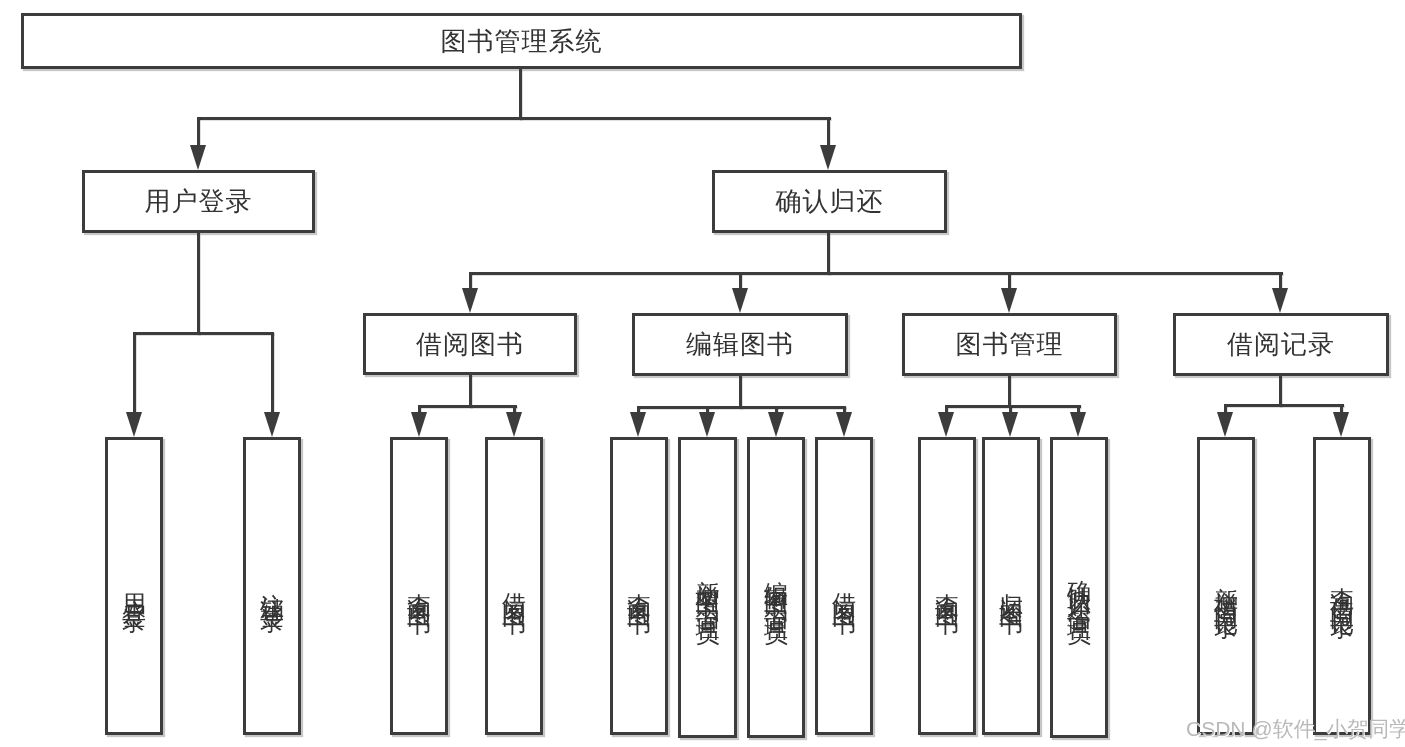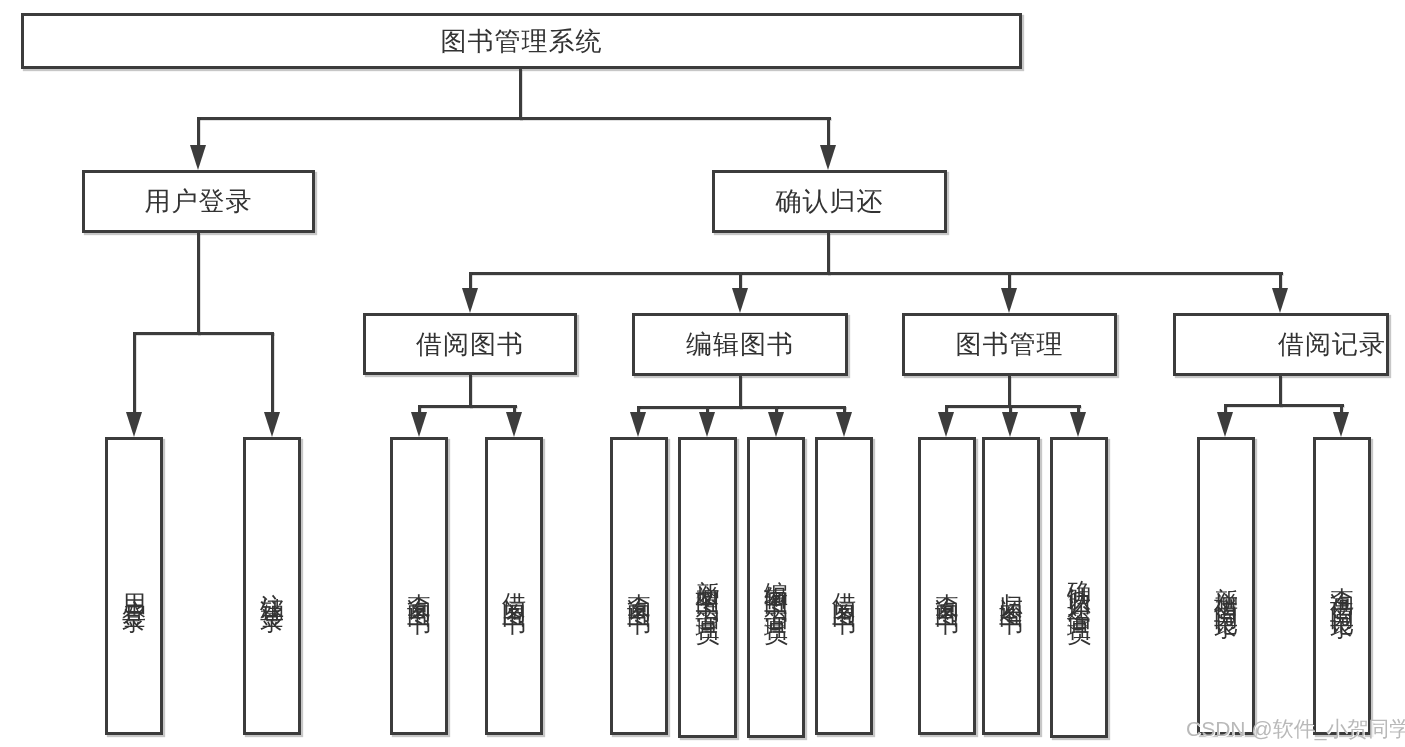--- a/index.html
+++ b/index.html
@@ -83,21 +83,21 @@
   </div>
 
   <div class="box hbox" style="left:632px;top:313px;width:216px;height:63px;">
     <span>编辑图书</span>
   </div>
 
   <div class="box hbox" style="left:902px;top:313px;width:215px;height:63px;">
     <span>图书管理</span>
   </div>
 
-  <div class="box hbox" style="left:1173px;top:313px;width:216px;height:63px;justify-content:flex-end;">
+  <div class="box hbox" style="left:1173px;top:313px;width:216px;height:63px;">
     <span>借阅记录</span>
   </div>
 
   <div class="box vbox" style="left:105px;top:437px;width:58px;height:298px;">
     <span>用户登录</span>
   </div>
   <div class="box vbox" style="left:243px;top:437px;width:58px;height:298px;">
     <span>注销登录</span>
   </div>
   <div class="box vbox" style="left:390px;top:437px;width:58px;height:298px;">

